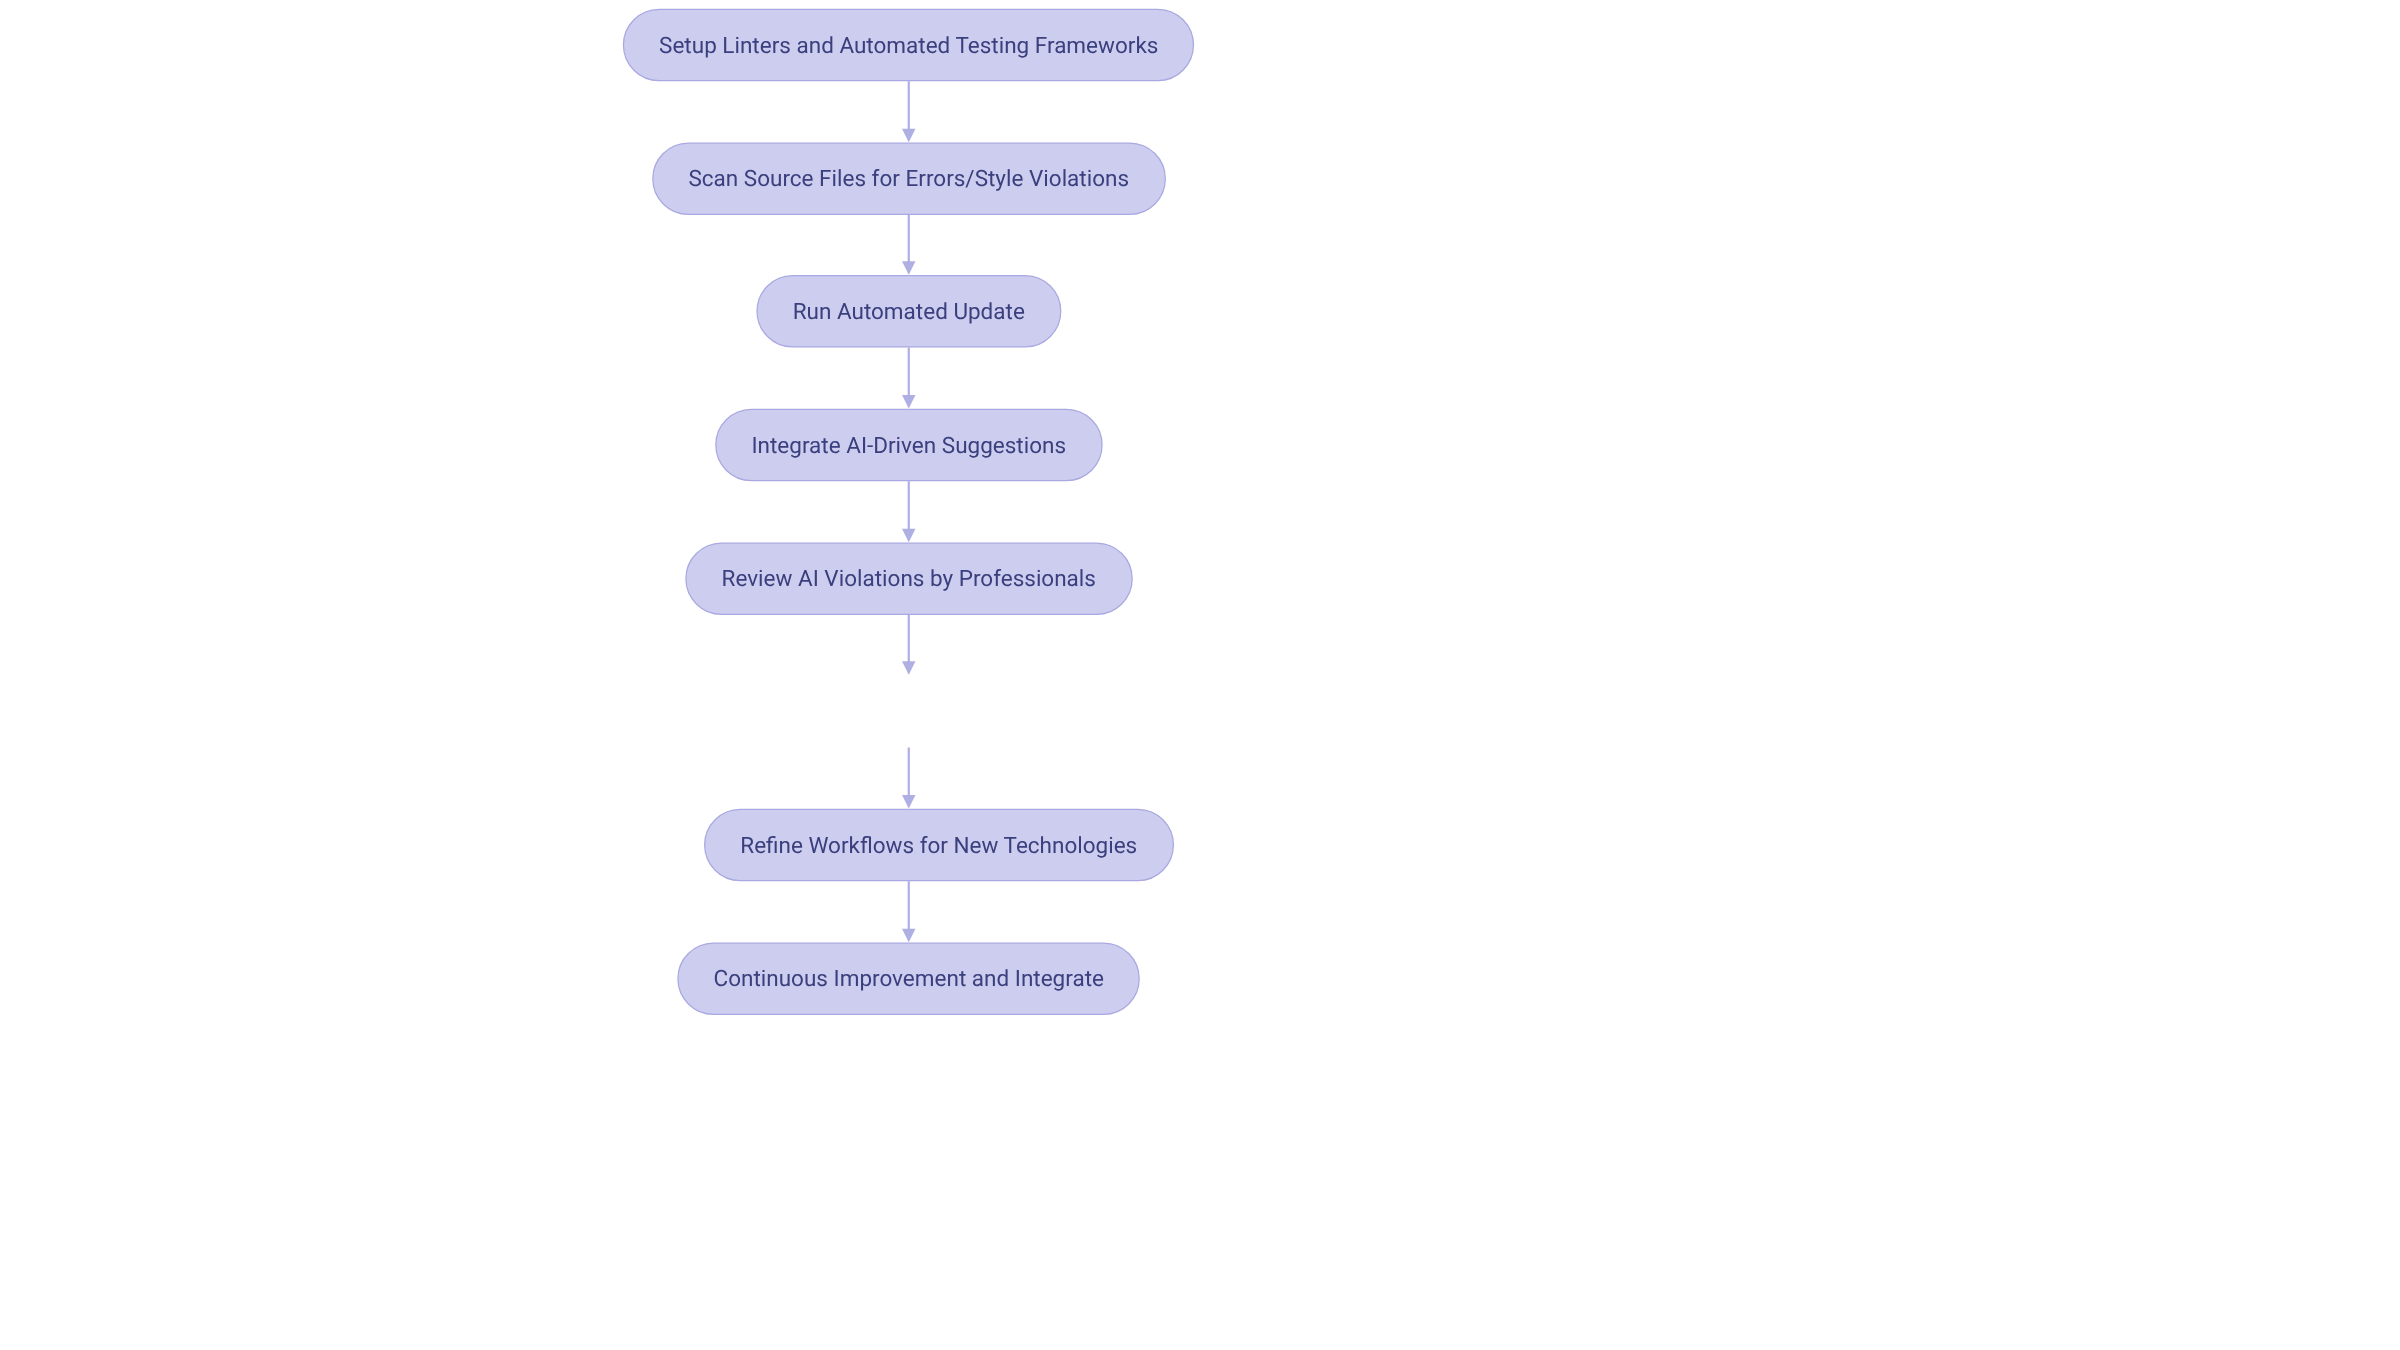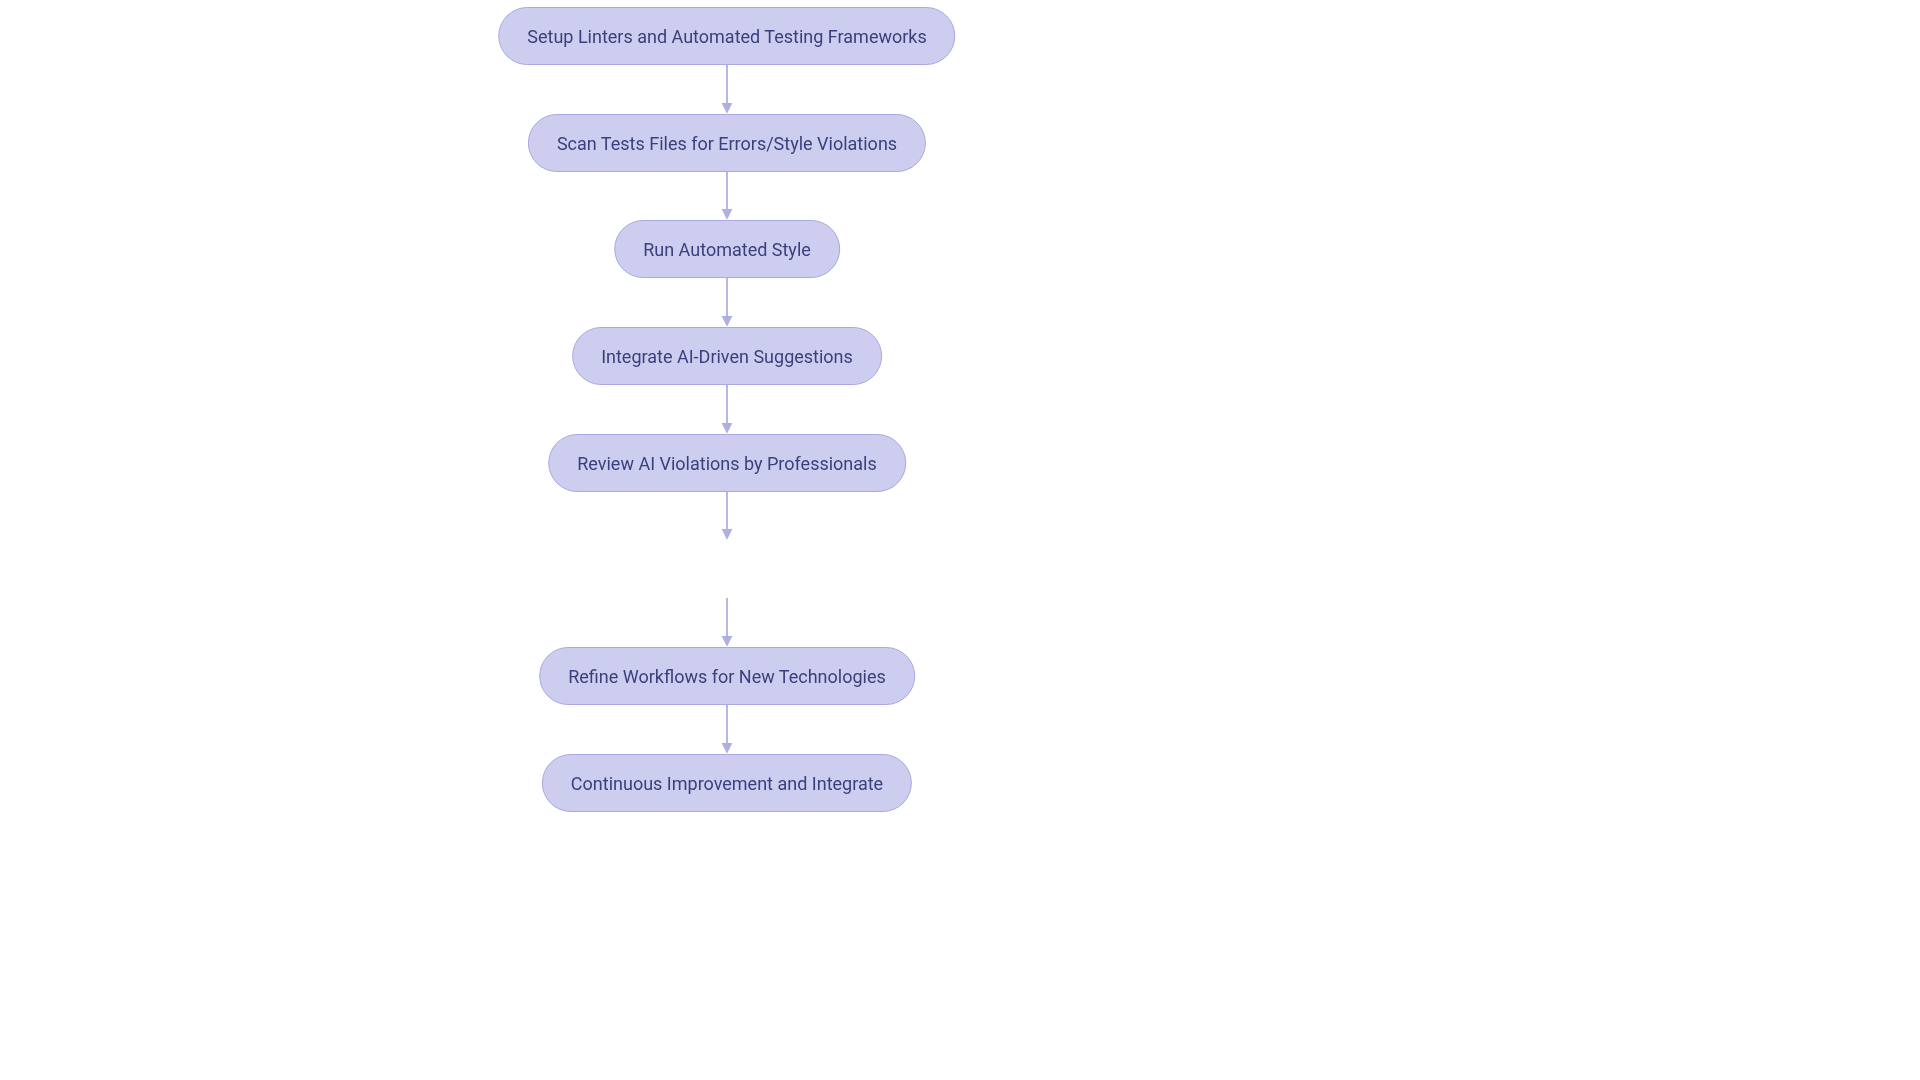--- a/index.html
+++ b/index.html
@@ -61,31 +61,31 @@
         <line x1="727" y1="492" x2="727" y2="538" marker-end="url(#arrowhead)"></line>
         <line x1="727" y1="598" x2="727" y2="645" marker-end="url(#arrowhead)"></line>
         <line x1="727" y1="705" x2="727" y2="752" marker-end="url(#arrowhead)"></line>
       </g>
   </svg>
 
   <div class="node" style="top:7px;   left:727px;">
       <span>Setup Linters and Automated Testing Frameworks</span>
     </div>
   <div class="node" style="top:114px; left:727px;">
-      <span>Scan Tests Files for Errors/Style Violations</span>
+      <span>Scan Source Files for Errors/Style Violations</span>
     </div>
   <div class="node" style="top:220px; left:727px;">
-      <span>Run Automated Style</span>
+      <span>Run Automated Update</span>
     </div>
   <div class="node" style="top:327px; left:727px;">
       <span>Integrate AI-Driven Suggestions</span>
     </div>
   <div class="node" style="top:434px; left:727px;">
       <span>Review AI Violations by Professionals</span>
     </div>
-  <div class="node" style="top:647px; left:727px;justify-content:flex-end;">
+  <div class="node" style="top:647px; left:751px;justify-content:flex-end;">
       <span>Refine Workflows for New Technologies</span>
     </div>
   <div class="node" style="top:754px; left:727px;">
       <span>Continuous Improvement and Integrate</span>
     </div>
 
 </div>
 
 </body></html>

